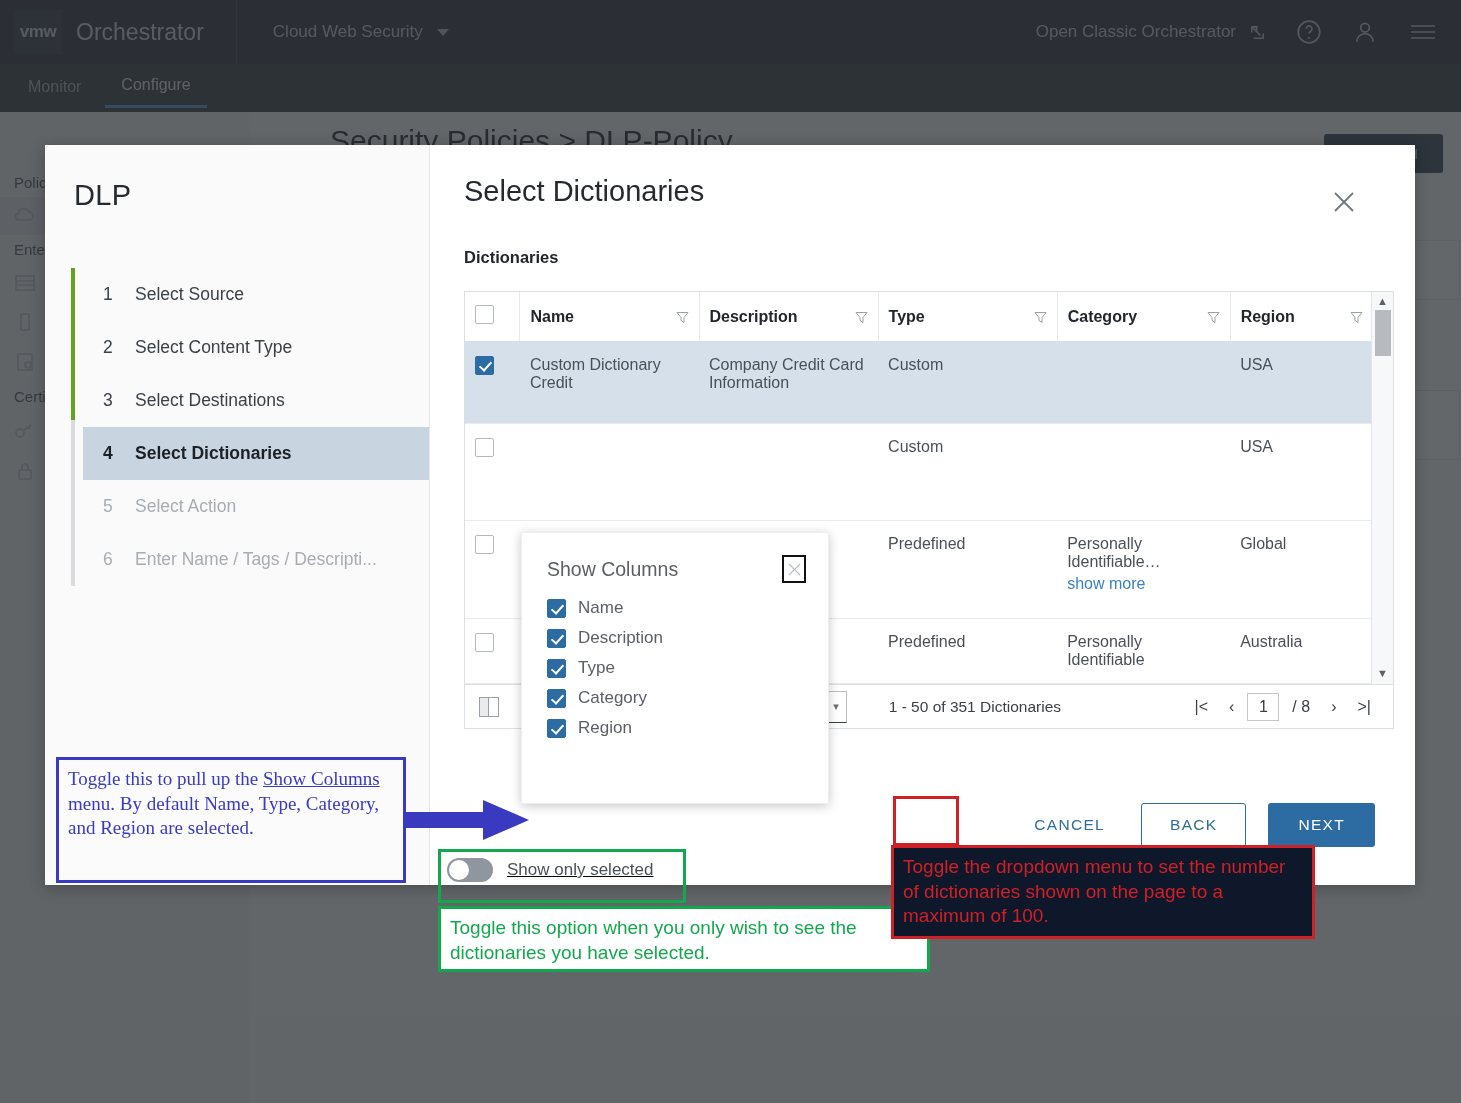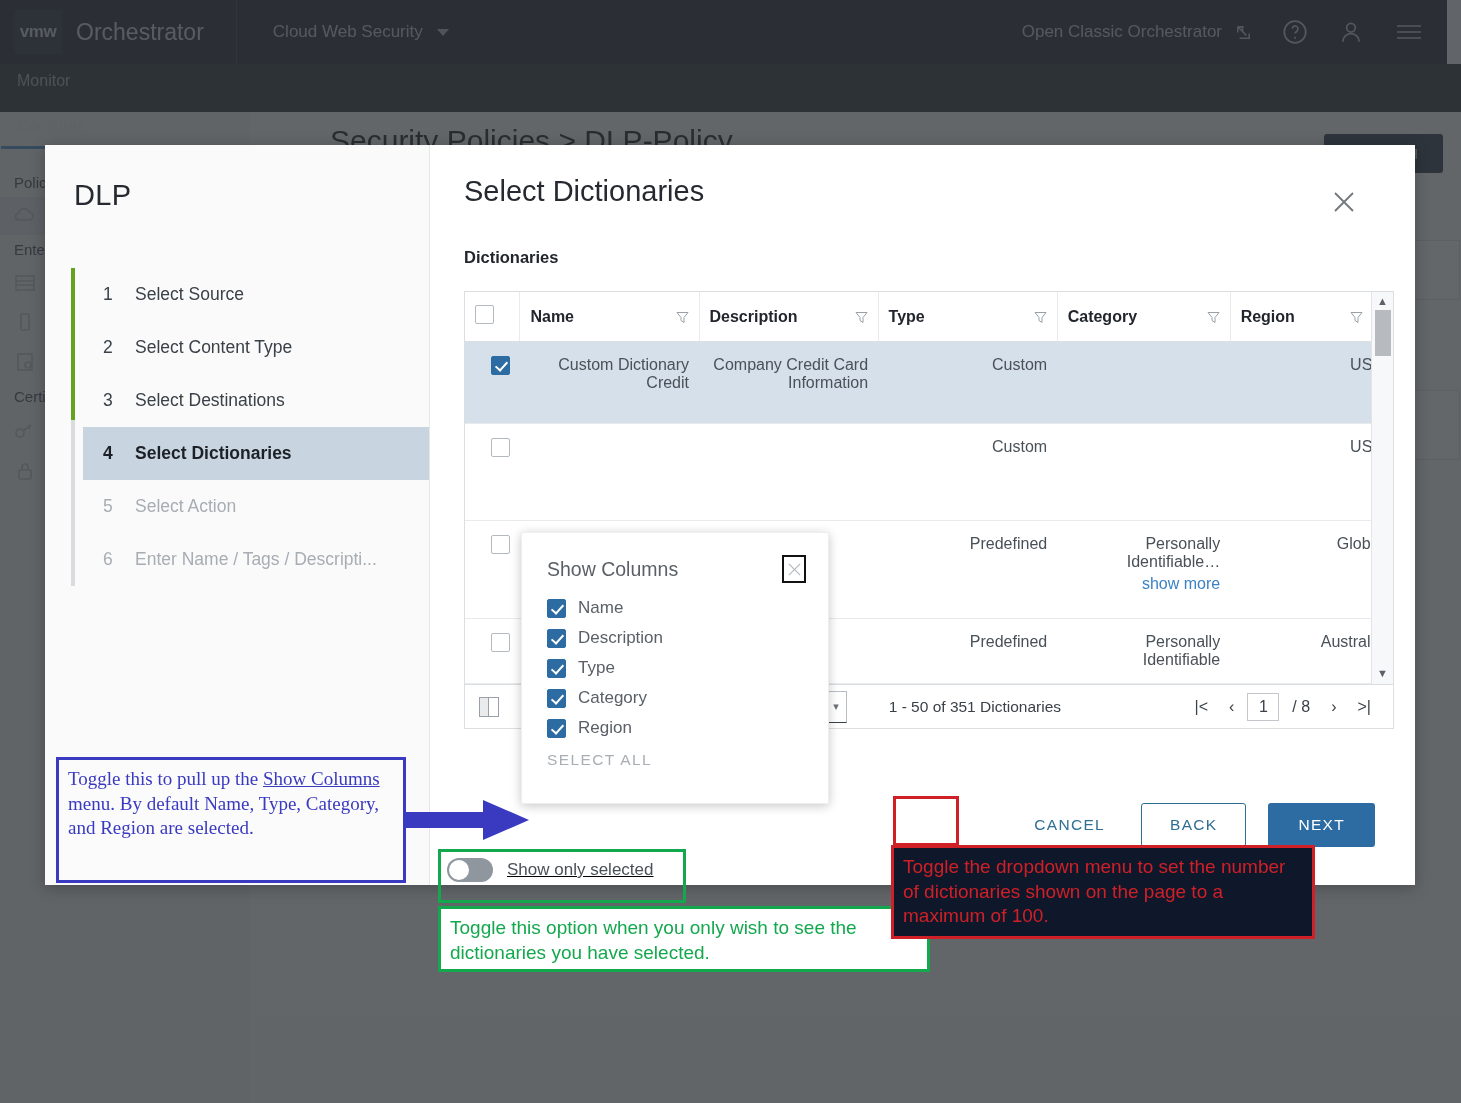--- a/index.html
+++ b/index.html
@@ -10,42 +10,42 @@
     background:#fff;
     overflow:hidden;
     position:relative;
   }
 
   
   #app-bg { position:absolute; inset:0; background:#f4f5f6; }
   .dim-overlay { position:absolute; inset:0; background:rgba(40,44,48,.72); z-index:5; }
 
   .top-bar {
-    position:absolute; top:0; left:0; right:14px; height:64px;
+    position:absolute; top:0; left:0; right:0; height:64px;
     background:#323843; display:flex; align-items:center;
     z-index:1;
   }
   .vmw-logo {
     width:48px; height:44px; margin-left:14px;
     background:#3c424d; color:#cfd3d8;
     display:flex; align-items:center; justify-content:center;
     font-weight:bold; font-size:17px; letter-spacing:-.5px;
   }
   .brand { color:#d5d8dc; font-size:23px; margin-left:14px; font-weight:400; }
   .vdiv { width:1px; height:64px; background:#474d57; margin-left:32px; }
   .tenant { color:#c9cdd3; font-size:17px; margin-left:36px; display:flex; align-items:center; gap:14px;}
   .caret-dn { width:0;height:0;border-left:6px solid transparent;border-right:6px solid transparent;border-top:7px solid #b7bcc3;}
   .top-right { margin-left:auto; display:flex; align-items:center; gap:28px; padding-right:22px; }
   .classic-link { color:#c9cdd3; font-size:17px; display:flex; align-items:center; gap:12px;}
   .ic { stroke:#c2c7cd; fill:none; stroke-width:1.6; }
 
   .nav-bar {
     position:absolute; top:64px; left:0; right:0; height:48px;
-    background:#3a4049; display:flex; align-items:flex-start; gap:8px;
-    padding-left:1px; z-index:1;flex-direction:column;
+    background:#3a4049; display:flex; align-items:center; gap:8px;
+    padding-left:12px; z-index:1;
   }
   .nav-tab { color:#aeb3ba; font-size:16px; padding:8px 16px 11px; }
   .nav-tab.active { color:#e8eaec; border-bottom:3px solid #5b9bd5; }
 
   .sub-area { position:absolute; top:112px; left:0; right:0; bottom:0; background:#fafafa; z-index:1; }
   .collapse-ic { position:absolute; left:256px; top:18px; color:#8b9097; font-size:24px; }
   .breadcrumb-bg { position:absolute; left:330px; top:124px; font-size:30px; color:#2a2f36; z-index:1; }
   .publish-btn { position:absolute; right:18px; top:134px; background:#3c4856; color:#dfe3e7;
      font-size:15px; letter-spacing:1px; padding:11px 24px; border-radius:3px; z-index:1;}
 
@@ -83,21 +83,20 @@
   .tbl-wrap { margin:24px 0 0 34px; width:930px; border:1px solid #dcdfe2; position:relative; background:#fff;}
   .tbl { width:100%; border-collapse:collapse; table-layout:fixed; }
   .tbl th {
     font-size:16px; color:#22262c; font-weight:bold; text-align:left;
     padding:13px 10px; border-bottom:1px solid #dcdfe2; border-right:1px solid #e8eaec;
     background:#fff; position:relative; vertical-align:middle;
   }
   .tbl td {
     font-size:16px; color:#4a5057; padding:14px 10px; vertical-align:top;
     border-bottom:1px solid #e8eaec;
-    text-align:right;
   }
   .tbl tr.sel td { background:#d5e0ea; }
   .col-cb { width:54px; }
   .col-name { width:176px; }
   .col-desc { width:176px; }
   .col-type { width:176px; }
   .col-cat { width:170px; }
   .col-reg { width:160px; }
   .filter-ic { position:absolute; right:10px; top:50%; transform:translateY(-50%); }
 
@@ -468,14 +467,13 @@
     </div>
     <div class="sc-row">
       <span class="cb on"></span>
       <span>Category</span>
     </div>
     <div class="sc-row">
       <span class="cb on"></span>
       <span>Region</span>
     </div>
   </div>
-  <div class="sc-all">SELECT ALL</div>
 </div>
 
 </body></html>

